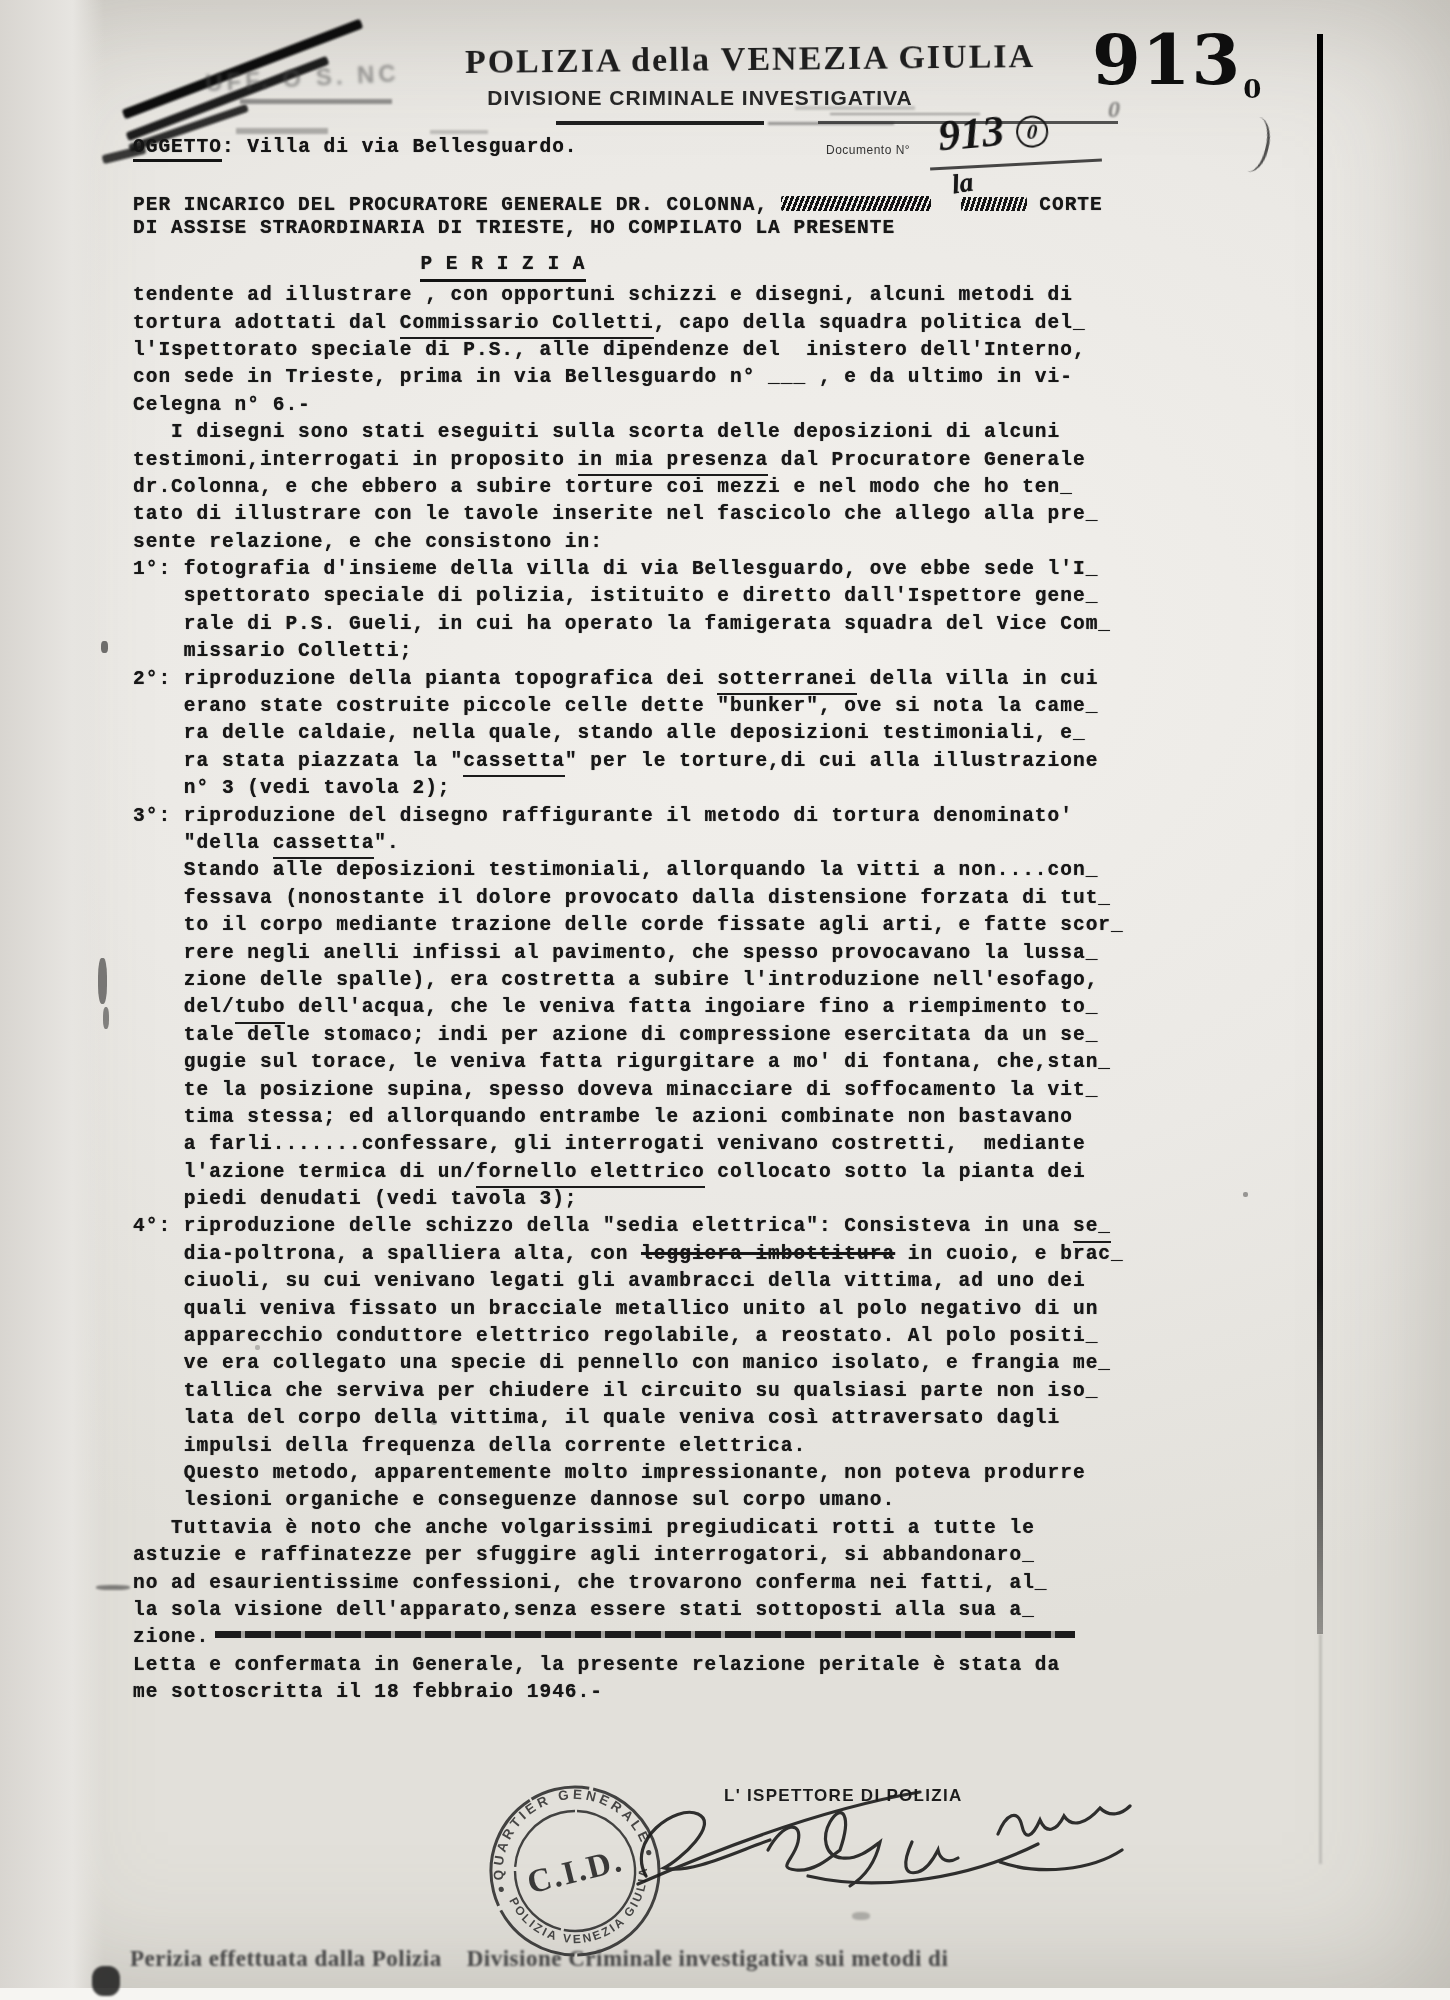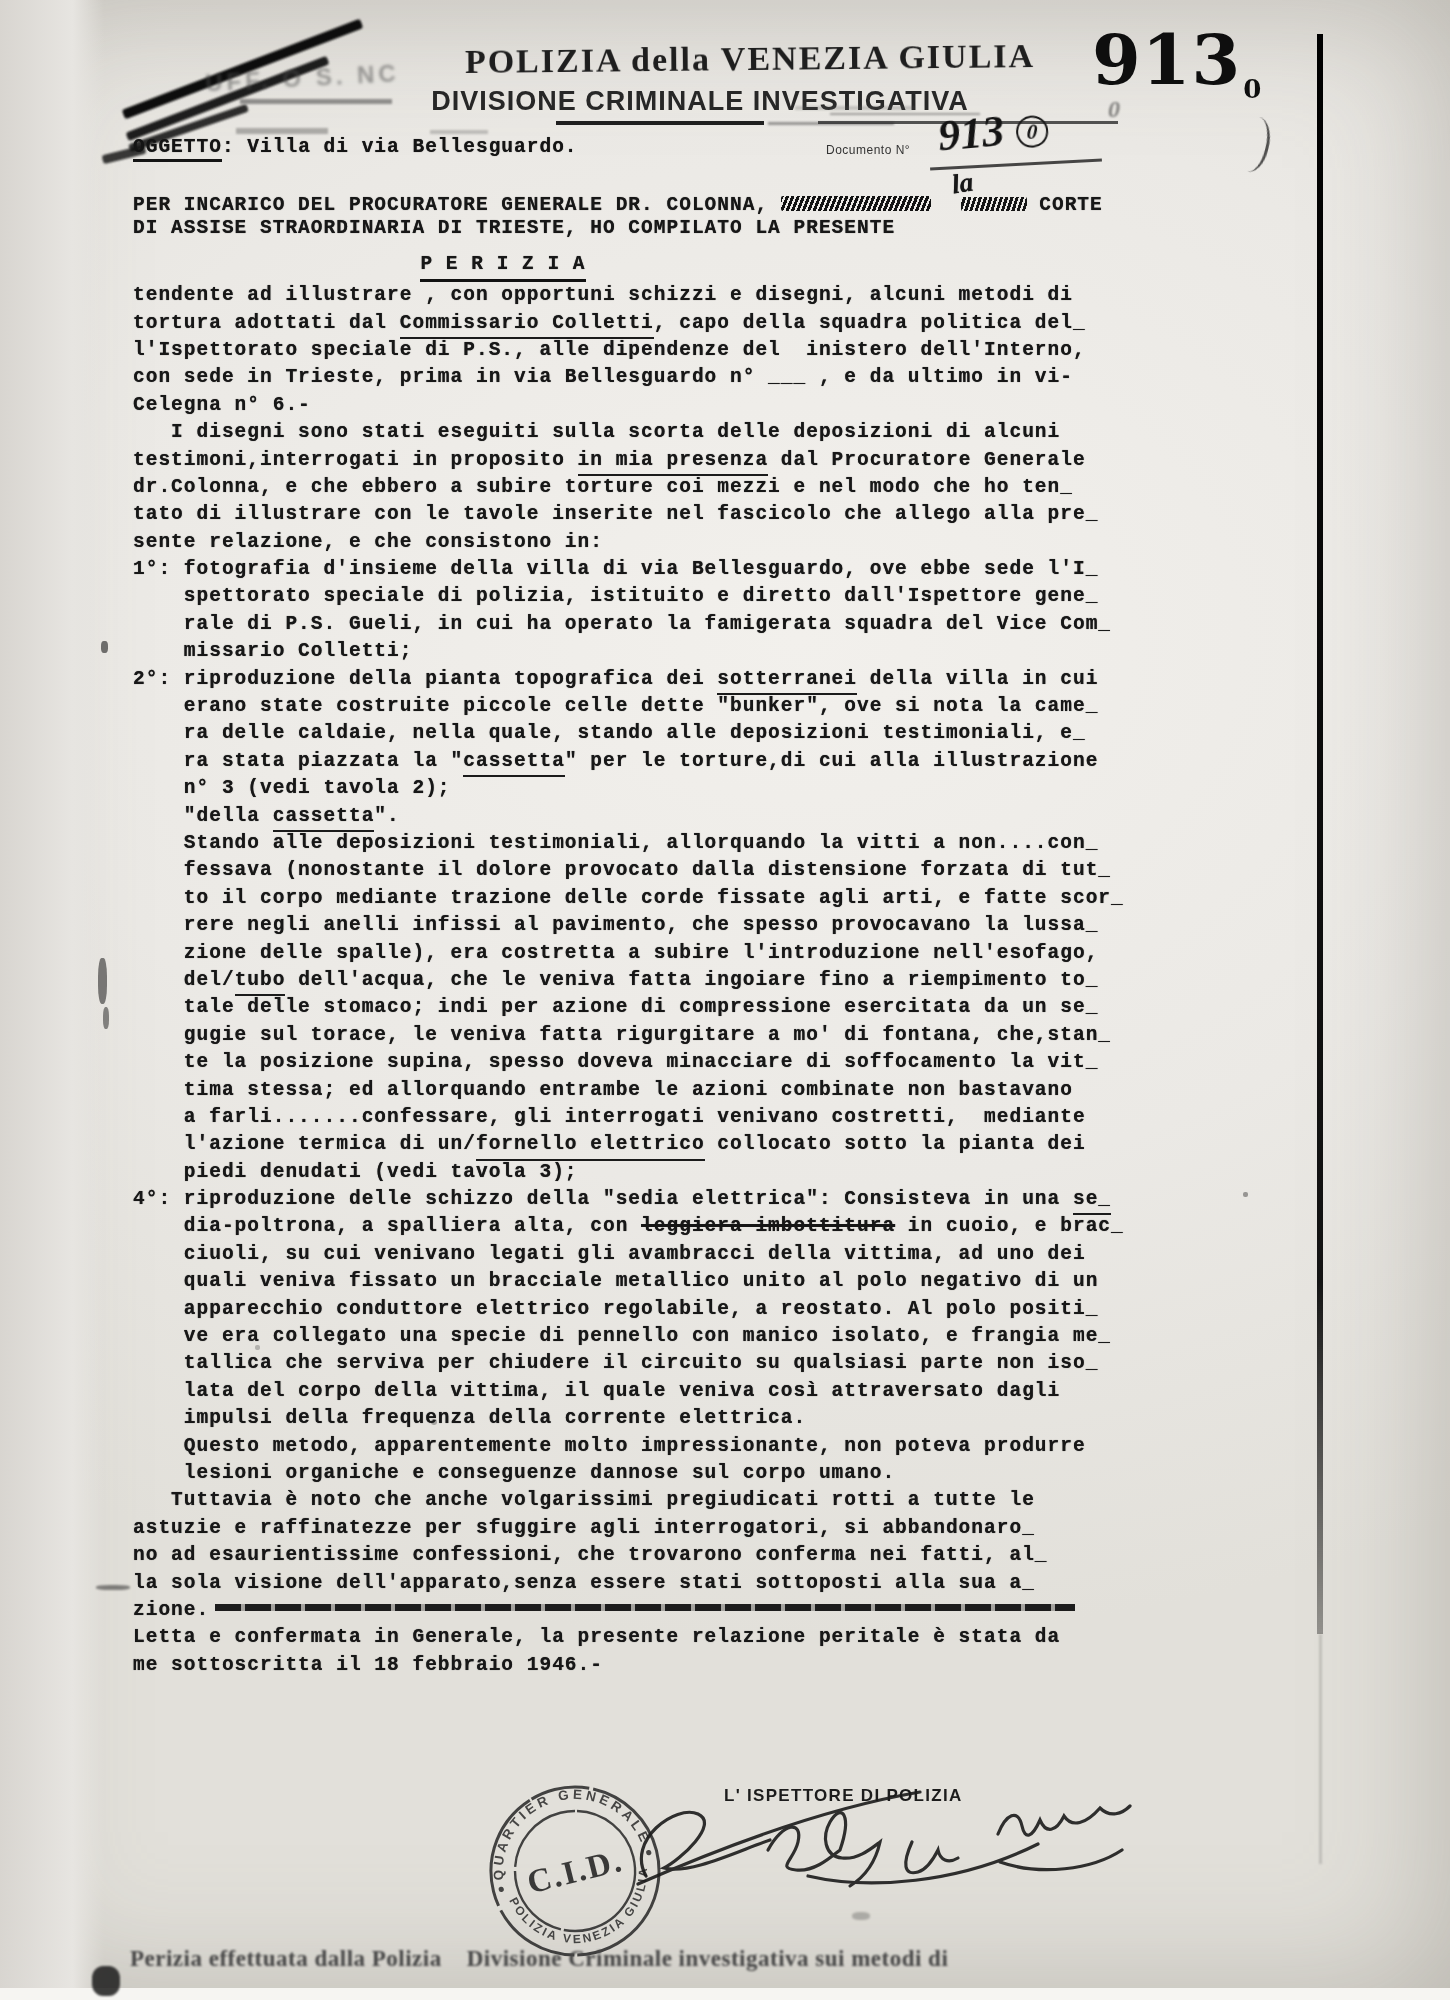--- a/index.html
+++ b/index.html
@@ -32,21 +32,21 @@
   .seg-hw{font-family:"Liberation Serif",serif;font-style:italic;font-weight:700;font-size:27px;
     letter-spacing:0;position:relative;top:-18px;margin:0 -12px 0 8px;transform:rotate(-8deg);}
   .seg-fill{width:860px;height:7px;vertical-align:4px;margin-left:6px;filter:blur(.3px);
     background:repeating-linear-gradient(90deg,#1c1c1c 0 26px,rgba(20,20,20,.3) 26px 30px);}
 
   
   .title{position:absolute;left:420px;top:40px;width:660px;text-align:center;
     font-family:"Liberation Serif",serif;font-weight:700;font-size:34px;letter-spacing:2px;
     color:#1e1e1e;filter:blur(.45px);transform:rotate(-.6deg);}
   .subtitle{position:absolute;left:430px;top:86px;width:540px;text-align:center;
-    font-family:"Liberation Sans",sans-serif;font-weight:700;font-size:27px;letter-spacing:1px;
+    font-family:"Liberation Sans",sans-serif;font-weight:700;font-size:21px;letter-spacing:1px;
     color:#272727;filter:blur(.4px);}
   .subtitle-rule{position:absolute;left:556px;top:121px;width:208px;height:4px;background:#1f1f1f;filter:blur(.7px);}
   .subtitle-rule2{position:absolute;left:768px;top:122px;width:126px;height:3px;background:#333;opacity:.45;filter:blur(1px);}
 
   .corner-number{position:absolute;left:1092px;top:18px;font-family:"DejaVu Serif",serif;
     font-weight:700;font-size:70px;color:#0e0e0e;letter-spacing:1px;filter:blur(.3px);}
   .corner-sub{font-size:26px;position:relative;top:14px;left:2px;}
   .corner-ghost{position:absolute;left:1108px;top:96px;font-family:"Liberation Serif",serif;
     font-style:italic;font-weight:700;font-size:24px;color:#3c3c3c;opacity:.6;filter:blur(.8px);}
 
@@ -148,20 +148,21 @@
       <div class="line"><span class="seg seg-p">sente relazione, e che consistono in:</span></div>
       <div class="line"><span class="seg seg-p">1°: fotografia d'insieme della villa di via Bellesguardo, ove ebbe sede l'I_</span></div>
       <div class="line"><span class="seg seg-p">    spettorato speciale di polizia, istituito e diretto dall'Ispettore gene_</span></div>
       <div class="line"><span class="seg seg-p">    rale di P.S. Gueli, in cui ha operato la famigerata squadra del Vice Com_</span></div>
       <div class="line"><span class="seg seg-p">    missario Colletti;</span></div>
       <div class="line"><span class="seg seg-p">2°: riproduzione della pianta topografica dei </span><span class="seg seg-u">sotterranei</span><span class="seg seg-p"> della villa in cui</span></div>
       <div class="line"><span class="seg seg-p">    erano state costruite piccole celle dette "bunker", ove si nota la came_</span></div>
       <div class="line"><span class="seg seg-p">    ra delle caldaie, nella quale, stando alle deposizioni testimoniali, e_</span></div>
       <div class="line"><span class="seg seg-p">    ra stata piazzata la "</span><span class="seg seg-u">cassetta</span><span class="seg seg-p">" per le torture,di cui alla illustrazione</span></div>
       <div class="line"><span class="seg seg-p">    n° 3 (vedi tavola 2);</span></div>
+      <div class="line"><span class="seg seg-p">3°: riproduzione del disegno raffigurante il metodo di tortura denominato'</span></div>
       <div class="line"><span class="seg seg-p">    "della </span><span class="seg seg-u">cassetta</span><span class="seg seg-p">".</span></div>
       <div class="line"><span class="seg seg-p">    Stando alle deposizioni testimoniali, allorquando la vitti a non....con_</span></div>
       <div class="line"><span class="seg seg-p">    fessava (nonostante il dolore provocato dalla distensione forzata di tut_</span></div>
       <div class="line"><span class="seg seg-p">    to il corpo mediante trazione delle corde fissate agli arti, e fatte scor_</span></div>
       <div class="line"><span class="seg seg-p">    rere negli anelli infissi al pavimento, che spesso provocavano la lussa_</span></div>
       <div class="line"><span class="seg seg-p">    zione delle spalle), era costretta a subire l'introduzione nell'esofago,</span></div>
       <div class="line"><span class="seg seg-p">    del/</span><span class="seg seg-u">tubo</span><span class="seg seg-p"> dell'acqua, che le veniva fatta ingoiare fino a riempimento to_</span></div>
       <div class="line"><span class="seg seg-p">    tale delle stomaco; indi per azione di compressione esercitata da un se_</span></div>
       <div class="line"><span class="seg seg-p">    gugie sul torace, le veniva fatta rigurgitare a mo' di fontana, che,stan_</span></div>
       <div class="line"><span class="seg seg-p">    te la posizione supina, spesso doveva minacciare di soffocamento la vit_</span></div>

